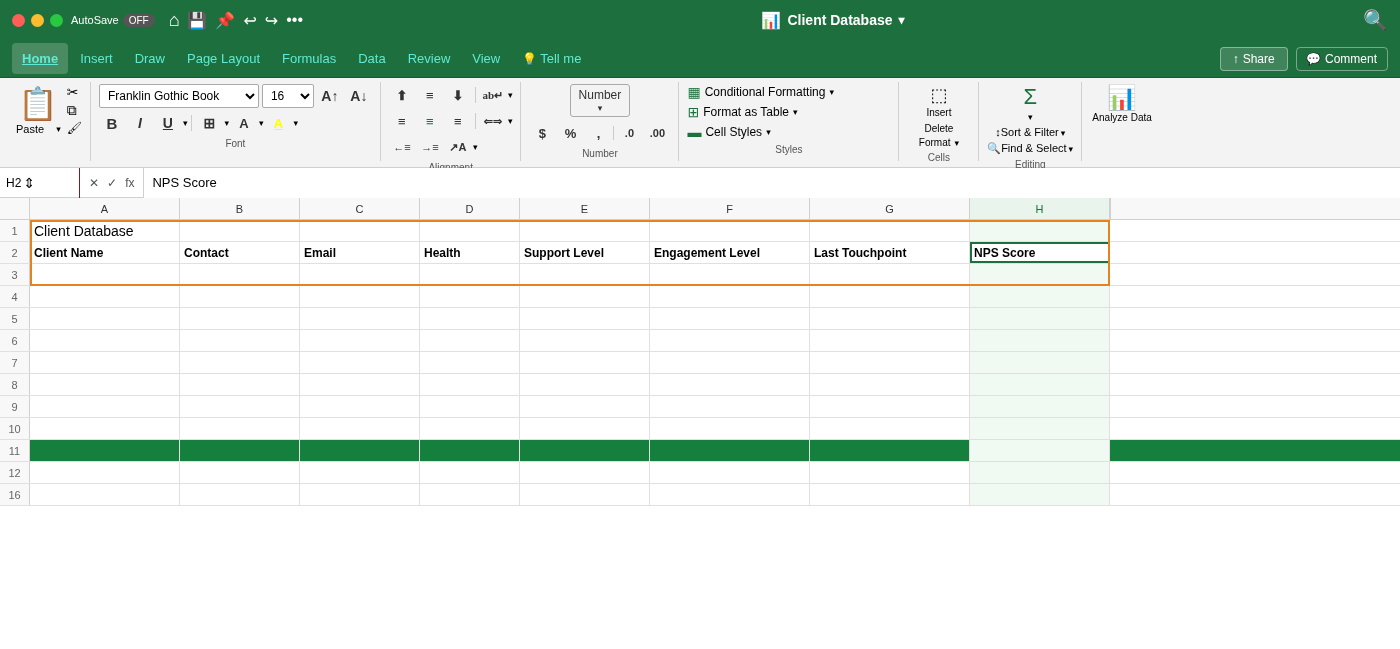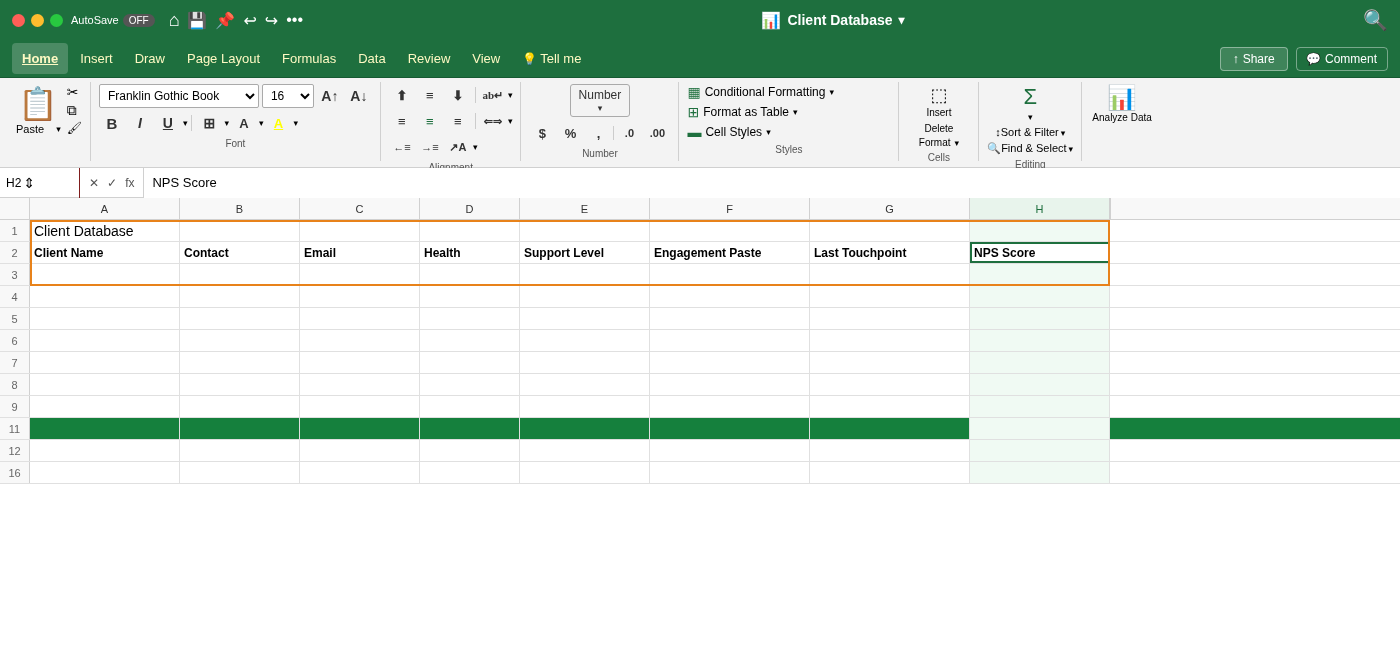--- a/index.html
+++ b/index.html
@@ -30,21 +30,21 @@
     .menu-bar {
       background: #1e6f3e;
       height: 38px;
       display: flex;
       align-items: center;
       padding: 0 12px;
       gap: 2px;
       border-bottom: 1px solid #165a32;
     }
     .menu-item {
-      color: #fef9c3;
+      color: #5eead4;
       font-size: 13px;
       padding: 8px 10px;
       border-radius: 4px;
       cursor: pointer;
     }
     .menu-item.active {
       background: rgba(255,255,255,0.2);
       font-weight: 600;
       text-decoration: underline;
     }
@@ -490,21 +490,21 @@
       <div style="flex:1;"></div>
     </div>
 
     <div class="grid-row" style="height:22px;background:white;">
       <div class="row-num">2</div>
       <div class="cell c-a bold">Client Name</div>
       <div class="cell c-b bold">Contact</div>
       <div class="cell c-c bold">Email</div>
       <div class="cell c-d bold">Health</div>
       <div class="cell c-e bold">Support Level</div>
-      <div class="cell c-f bold">Engagement Paste</div>
+      <div class="cell c-f bold">Engagement Level</div>
       <div class="cell c-g bold">Last Touchpoint</div>
       <div class="cell c-h bold selected-cell">NPS Score</div>
       <div style="flex:1;"></div>
     </div>
 
     <div class="grid-row" style="height:22px;background:white;">
       <div class="row-num">3</div>
       <div class="cell c-a"></div>
       <div class="cell c-b"></div>
       <div class="cell c-c"></div>
@@ -582,20 +582,32 @@
     <div class="cell c-a"></div>
     <div class="cell c-b"></div>
     <div class="cell c-c"></div>
     <div class="cell c-d"></div>
     <div class="cell c-e"></div>
     <div class="cell c-f"></div>
     <div class="cell c-g"></div>
     <div class="cell c-h selected-col"></div>
     <div style="flex:1;"></div>
   </div>
+        <div class="grid-row" style="height: 22px; background: white;">
+    <div class="row-num">10</div>
+    <div class="cell c-a"></div>
+    <div class="cell c-b"></div>
+    <div class="cell c-c"></div>
+    <div class="cell c-d"></div>
+    <div class="cell c-e"></div>
+    <div class="cell c-f"></div>
+    <div class="cell c-g"></div>
+    <div class="cell c-h selected-col"></div>
+    <div style="flex:1;"></div>
+  </div>
         <div class="grid-row" style="height: 22px; background: #15803d;">
     <div class="row-num">11</div>
     <div class="cell c-a"></div>
     <div class="cell c-b"></div>
     <div class="cell c-c"></div>
     <div class="cell c-d"></div>
     <div class="cell c-e"></div>
     <div class="cell c-f"></div>
     <div class="cell c-g"></div>
     <div class="cell c-h selected-col"></div>

